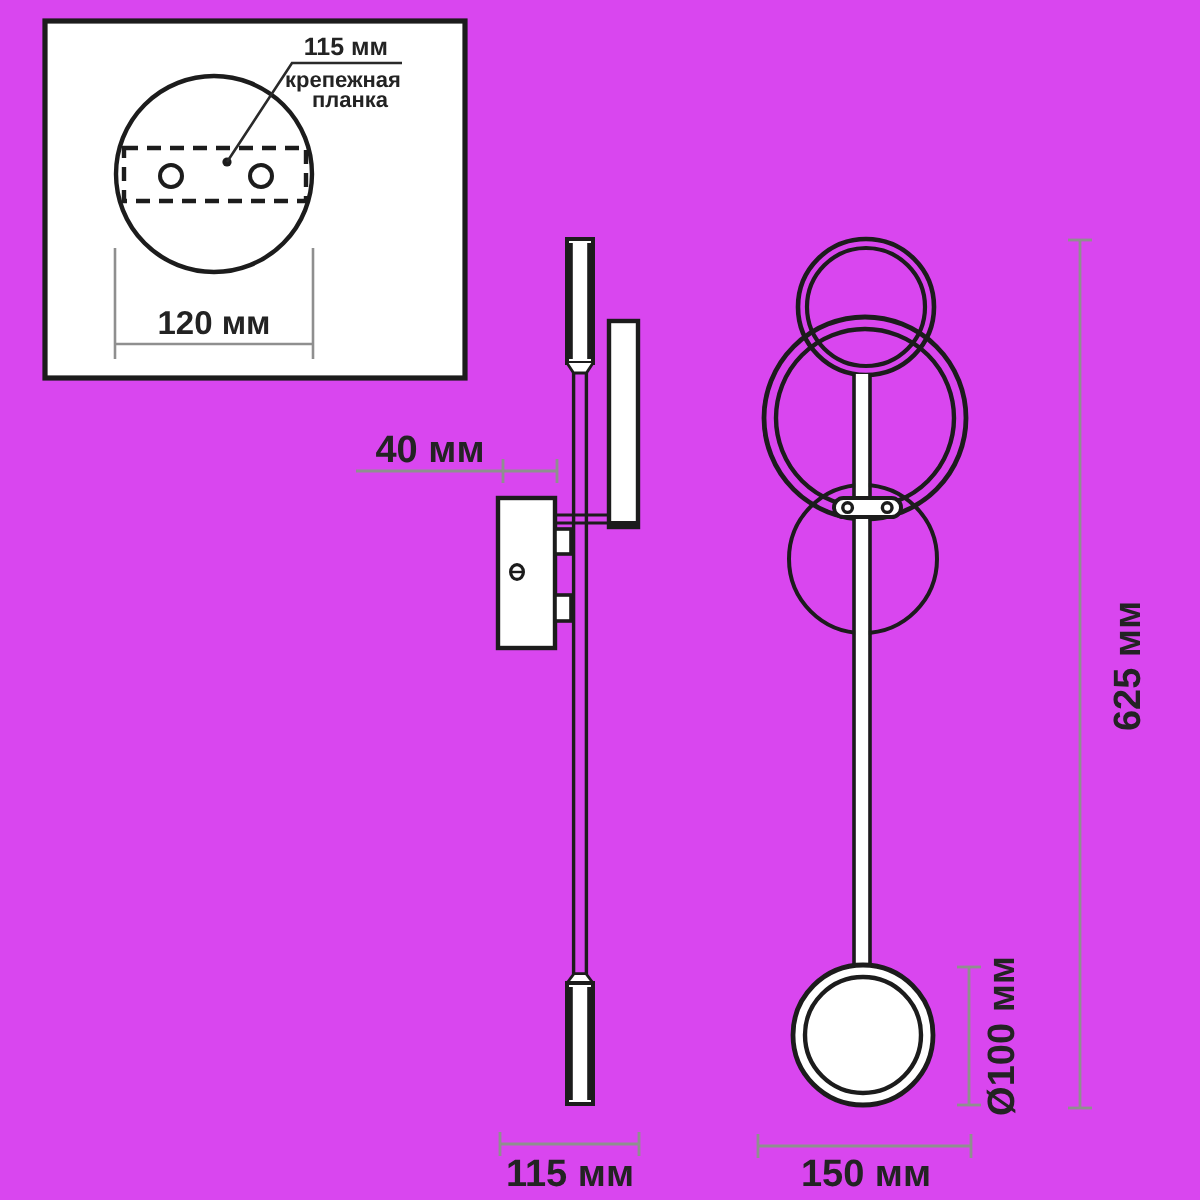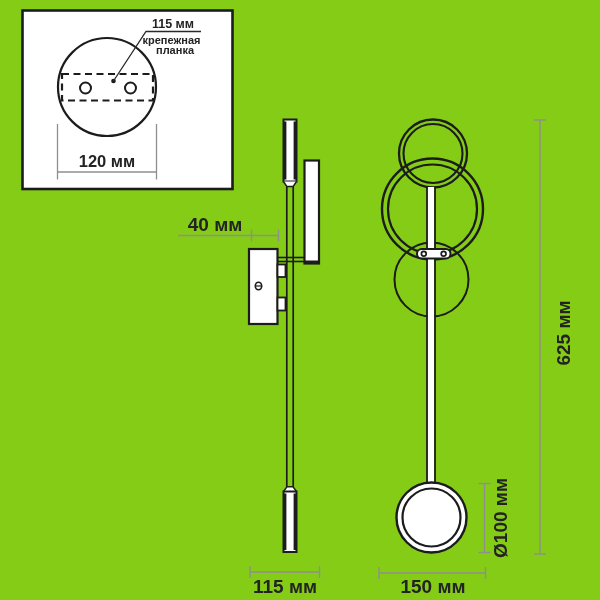--- a/index.html
+++ b/index.html
@@ -1,16 +1,16 @@
 <!DOCTYPE html>
 <html><head>
 <meta charset="utf-8">
 <style>
   html,body{margin:0;padding:0;background:#ffffff;}
-  .canvas{position:relative;width:600px;height:600px;background:#84cc16;overflow:hidden;}
+  .canvas{position:relative;width:600px;height:600px;background:#d946ef;overflow:hidden;}
   svg text{font-family:"Liberation Sans","DejaVu Sans",sans-serif;font-weight:600;fill:#232323;}
   .lbl-lg{font-size:19px;}
   .lbl-md{font-size:16.5px;}
   .lbl-sm{font-size:12.5px;}
   .lbl-xs{font-size:11px;}
 </style>
 </head>
 <body>
 
 <div class="canvas">

